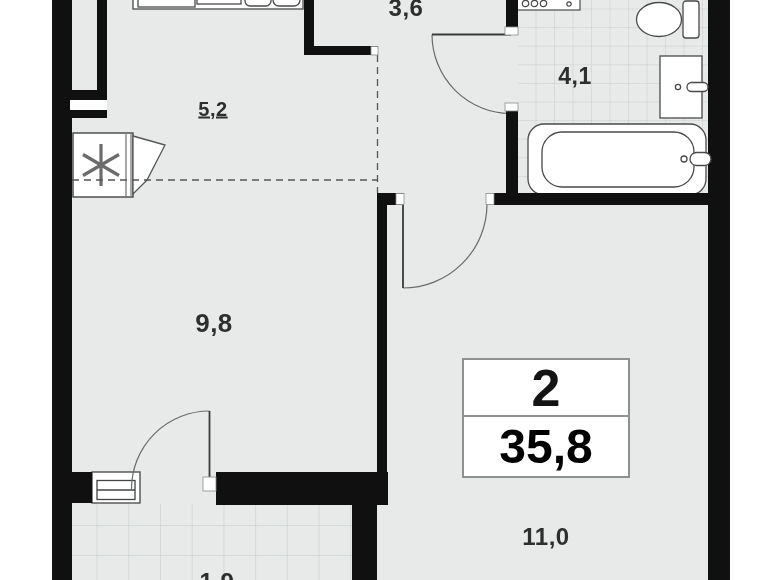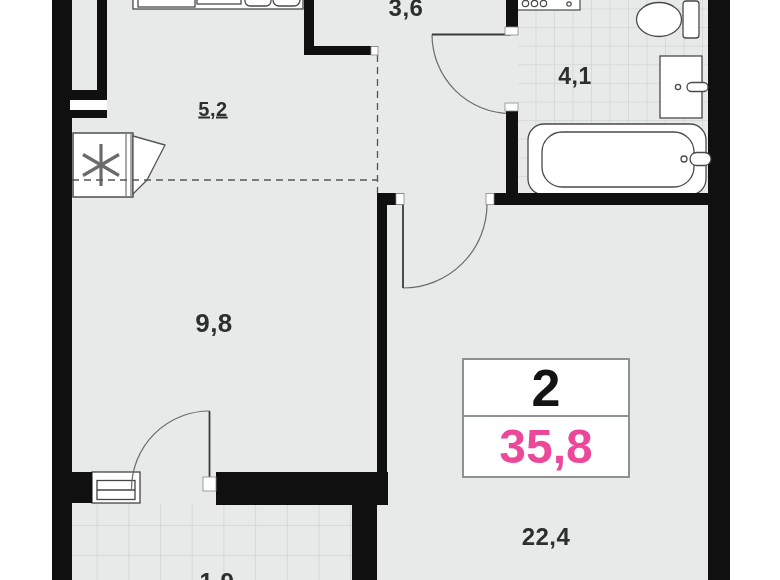--- a/index.html
+++ b/index.html
@@ -24,21 +24,21 @@
     background:#ffffff;border:2px solid #8d9291;box-sizing:border-box;
     display:flex;flex-direction:column;
   }
   .info-rooms{
     flex:0 0 55px;display:flex;align-items:center;justify-content:center;
     font-size:52px;font-weight:bold;color:#141414;line-height:1;
     border-bottom:2px solid #8d9291;
   }
   .info-area{
     flex:1;display:flex;align-items:center;justify-content:center;
-    font-size:48px;font-weight:bold;color:#ec4899;line-height:1;
+    font-size:48px;font-weight:bold;color:#000000;line-height:1;
   }
 </style>
 </head>
 <body>
 
 <div class="stage">
 
 <svg width="780" height="580" viewBox="0 0 780 580">
   <defs>
     <pattern id="tileBath" width="18.5" height="18.6" patternUnits="userSpaceOnUse" x="517" y="8.5">
@@ -162,21 +162,21 @@
   <g fill="#ffffff" stroke="#4a4a4a" stroke-width="1.3">
     <rect x="687" y="82.5" width="21" height="9" rx="4.5"></rect>
     <rect x="690" y="152.5" width="21" height="13" rx="6.5"></rect>
   </g>
 </svg>
 
 <div class="lbl lbl-52">5,2</div>
 <div class="lbl lbl-36">3,6</div>
 <div class="lbl lbl-41">4,1</div>
 <div class="lbl lbl-81">9,8</div>
-<div class="lbl lbl-129">22,4</div>
+<div class="lbl lbl-129">11,0</div>
 <div class="lbl lbl-19">1,9</div>
 
 <div class="info-box">
   <div class="info-rooms">2</div>
   <div class="info-area">35,8</div>
 </div>
 
 </div>
 
 </body></html>

